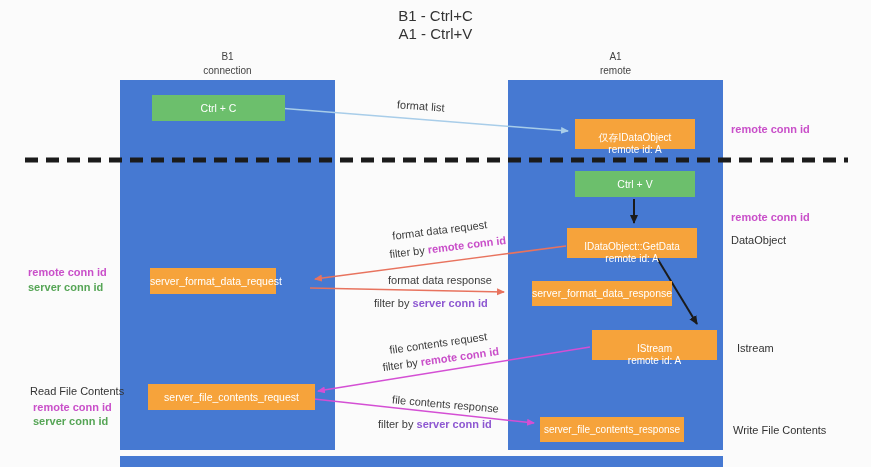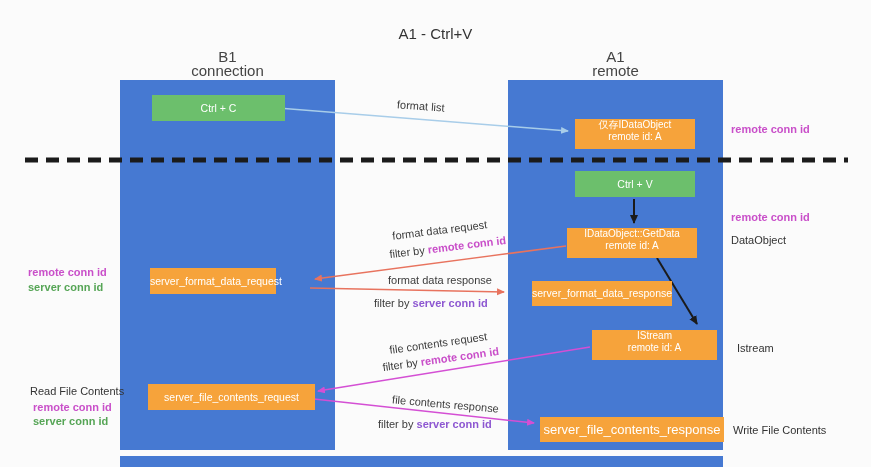--- a/index.html
+++ b/index.html
@@ -2,41 +2,41 @@
 <html><head>
 <meta charset="utf-8">
 <style>
   *{margin:0;padding:0;box-sizing:border-box}
   html,body{background:#fbfbfb}
   body{width:871px;height:467px;font-family:"Liberation Sans",sans-serif}
   .canvas{position:relative;width:871px;height:467px;background:#fbfbfb;overflow:hidden}
   .abs{position:absolute}
   .title{left:0;right:0;text-align:center;font-size:15px;color:#333}
   .t1{top:7px}.t2{top:25px}
-  .lane-hdr{width:215px;text-align:center;font-size:15px;color:#444;line-height:14px}
+  .lane-hdr{width:215px;text-align:center;font-size:10px;color:#444;line-height:14px}
   .hdr-left{left:120px;top:50px}
   .hdr-right{left:508px;top:50px}
   .lane{width:215px;height:370px;top:80px;background:#4679D2}
   .lane-left{left:120px}
   .lane-right{left:508px}
   .strip{left:120px;top:456px;width:603px;height:11px;background:#4679D2}
   .box{color:#fff;text-align:center;font-size:10.5px;white-space:nowrap}
   .green{background:#6CBF6C}
   .orange{background:#F6A33B}
   .one{height:26px;line-height:26px}
-  .two{height:30px;padding-top:0;line-height:12px;font-size:10px}
+  .two{height:30px;padding-top:13px;line-height:12px;font-size:10px}
   .pos-ctrlc{left:152px;top:95px;width:133px}
   .pos-rido{left:575px;top:119px;width:120px}
   .pos-ctrlv{left:575px;top:171px;width:120px}
   .pos-getdata{left:567px;top:228px;width:130px}
   .pos-sfdreq{left:150px;top:268px;width:126px}
   .pos-sfdresp{left:532px;top:281px;width:140px;height:25px;line-height:25px}
   .pos-istream{left:592px;top:330px;width:125px}
   .pos-sfcreq{left:148px;top:384px;width:167px}
-  .pos-sfcresp{left:540px;top:417px;width:184px;height:25px;line-height:25px;font-size:13px}
+  .pos-sfcresp{left:540px;top:417px;width:144px;height:25px;line-height:25px;font-size:10px}
   .side{font-size:11px;white-space:nowrap}
   .dark{color:#333}
   .magenta{color:#C94FC9;font-weight:bold}
   .greentxt{color:#56A556;font-weight:bold}
   .purple{color:#8D57D1;font-weight:bold}
   .alabel{font-size:11px;color:#3c3c3c;white-space:nowrap}
   .pos-l-format-list{left:397px;top:100px;transform:rotate(4deg)}
   .pos-l-fdr{left:392px;top:224px;transform:rotate(-7deg)}
   .pos-l-fdr-f{left:389px;top:241px;transform:rotate(-7deg)}
   .pos-l-fdresp{left:388px;top:274px}
@@ -55,20 +55,21 @@
   .pos-l-rfc{left:30px;top:385px}
   .pos-l-rc2{left:33px;top:401px}
   .pos-l-sc2{left:33px;top:415px}
   .overlay{left:0;top:0;pointer-events:none}
 </style>
 </head>
 <body>
 
 <div class="canvas">
 
+  <div class="abs title t1">B1 - Ctrl+C</div>
   <div class="abs title t2">A1 - Ctrl+V</div>
 
   <div class="abs lane-hdr hdr-left">
     <div>B1</div>
     <div>connection</div>
   </div>
   <div class="abs lane-hdr hdr-right">
     <div>A1</div>
     <div>remote</div>
   </div>

